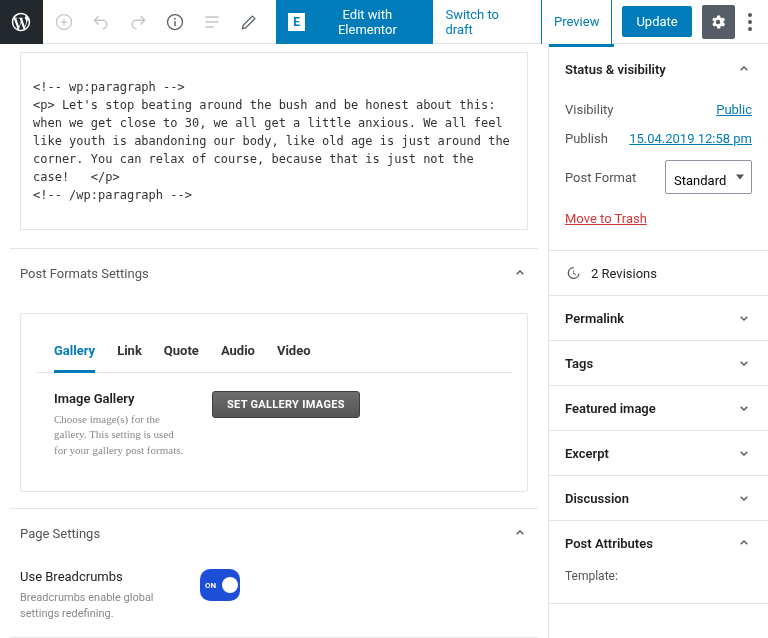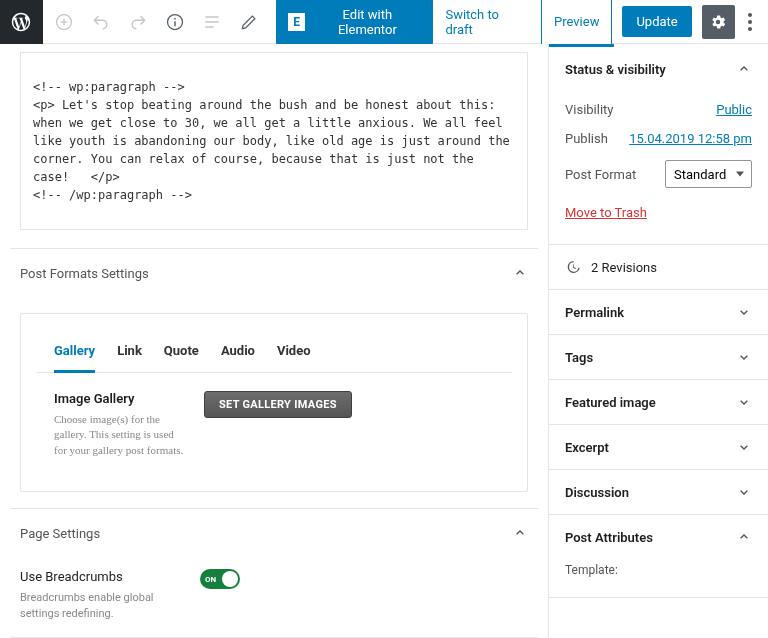--- a/index.html
+++ b/index.html
@@ -27,47 +27,47 @@
 .main { flex: 1; overflow-y: auto; padding: 0 10px; background: #fff; }
 .sidebar { width: 220px; border-left: 1px solid #e2e4e7; overflow-y: auto; background: #fff; position: relative; }
 .sidebar-tab-indicator { height: 3px; background: #007cba; width: 65px; }
 .sidebar-section { border-bottom: 1px solid #e2e4e7; }
 .sidebar-header { padding: 14px 16px; display: flex; justify-content: space-between; align-items: center; cursor: pointer; font-weight: 600; font-size: 13px; }
 .sidebar-body { padding: 4px 16px 14px; }
 .sidebar-row { display: flex; justify-content: space-between; align-items: center; padding: 7px 0; font-size: 13px; }
 .sidebar-row .label { color: #555; }
 .sidebar-link { color: #007cba; text-decoration: underline; cursor: pointer; }
 .trash-link { color: #d63638; text-decoration: underline; cursor: pointer; font-size: 13px; display: inline-block; margin: 10px 0; }
-.select-box { border: 1px solid #8d96a0; padding: 6px 24px 5px 8px; font-size: 13px; background: #fff; position: relative; border-radius: 2px; appearance: none; }
+.select-box { border: 1px solid #8d96a0; padding: 12px 24px 5px 8px; font-size: 13px; background: #fff; position: relative; border-radius: 2px; appearance: none; }
 .select-wrap { position: relative; display: inline-block; }
 .select-wrap::after { content: ""; position: absolute; right: 8px; top: 50%; transform: translateY(-50%); border-left: 4px solid transparent; border-right: 4px solid transparent; border-top: 5px solid #555; pointer-events:none; }
 .chevron { width: 16px; height: 16px; }
 .checkbox-row { display:flex; align-items:center; gap:8px; padding: 7px 0; }
 .checkbox-row input { width:16px; height:16px; }
 
 
 .code-box { border: 1px solid #e2e4e7; padding: 25px 12px; font-family: Consolas, Menlo, monospace; font-size: 12px; line-height: 1.5; color: #333; white-space: pre-wrap; margin: 8px 10px 18px; }
 .section { border-top: 1px solid #e2e4e7; padding: 16px 10px; }
 .section-header { display: flex; justify-content: space-between; align-items: center; cursor: pointer; }
 .section-title { font-size: 13px; color: #555; }
 .card { border: 1px solid #e2e4e7; margin-top: 32px; padding: 15px; border-radius: 2px; }
 .tabs { display: flex; gap: 22px; padding: 14px 18px 0; border-bottom: 1px solid #e2e4e7; }
 .tab { padding: 0 0 12px 0; font-size: 13px; font-weight: 700; color: #333; cursor: pointer; }
 .tab.active { color: #007cba; border-bottom: 3px solid #007cba; margin-bottom: -1px; }
-.card-body { padding: 18px; display: flex; gap: 20px; align-items: flex-start; }
+.card-body { padding: 18px; display: flex; gap: 28px; align-items: flex-start; }
 .card-body .left { flex: 0 0 130px; }
 .gallery-title { font-weight: 600; font-size: 13px; margin-bottom: 6px; }
 .gallery-desc { font-size: 11px; color: #888; line-height: 1.4; font-family: Liberation Serif, serif; }
 .gallery-btn { background: linear-gradient(#6d6d6d,#555); color: #fff; border: 1px solid #3f3f3f; padding: 6px 14px; font-size: 11px; font-weight: 700; cursor: pointer; border-radius: 3px; letter-spacing: 0.3px; }
 
 .setting { display:flex; gap: 40px; align-items:flex-start; margin-top:28px; }
 .setting .left { flex: 0 0 140px; }
 .setting-label { font-size: 13px; margin-bottom: 6px; }
 .setting-desc { font-size: 11px; color: #888; line-height: 1.4; }
-.toggle { width: 40px; height: 20px; background: #15803d; border-radius: 10px; position: relative; cursor: pointer; display:inline-flex; align-items:center; }
+.toggle { width: 40px; height: 32px; background: #1d4ed8; border-radius: 10px; position: relative; cursor: pointer; display:inline-flex; align-items:center; }
 .toggle::after { content: ""; width: 16px; height: 16px; background: #fff; border-radius: 50%; position: absolute; right: 2px; }
 .toggle-on { color:#fff; font-size:8px; font-weight:700; position:absolute; left:5px; }
 
 .reading-block { padding: 16px 10px; border-top: 1px solid #e2e4e7; }
 .reading-label { font-weight: 600; font-size: 13px; }
 
 
 .main::-webkit-scrollbar, .sidebar::-webkit-scrollbar { width: 12px; }
 .main::-webkit-scrollbar-thumb, .sidebar::-webkit-scrollbar-thumb { background: #c7c7c7; border: 3px solid #fff; border-radius: 6px; }
 

